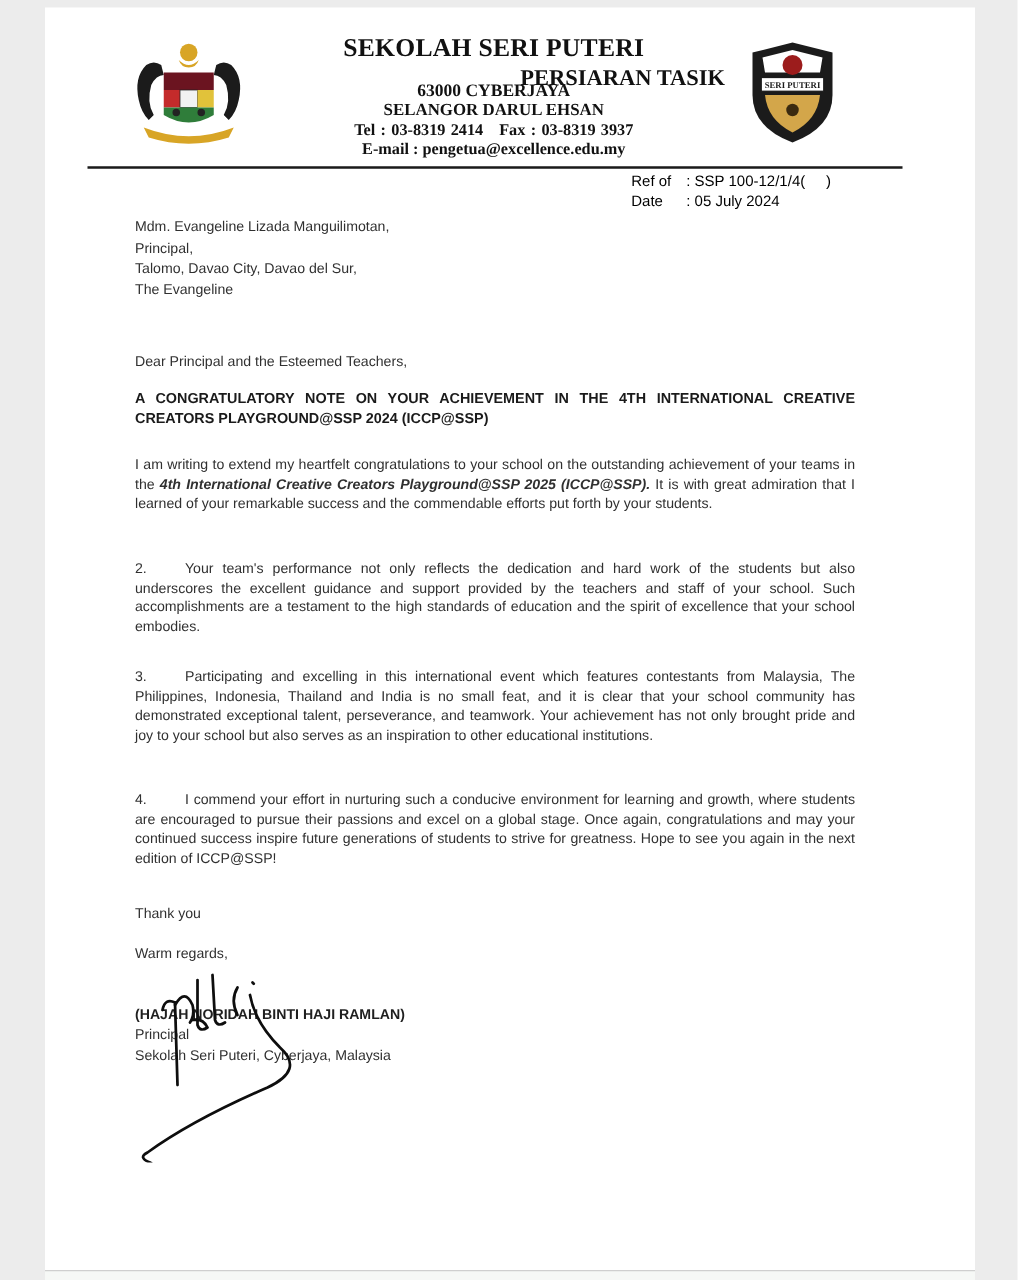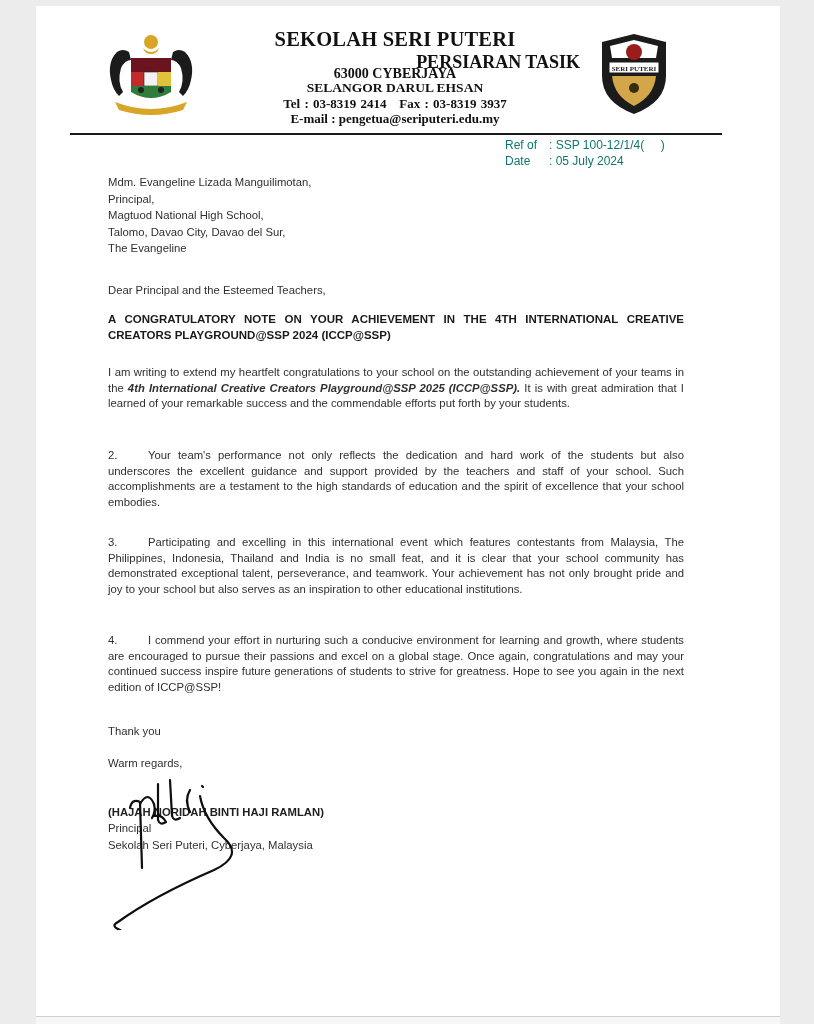--- a/index.html
+++ b/index.html
@@ -28,21 +28,21 @@
     .lh-line1 { top: 52px; font-size: 18px; text-align: right; }
     .lh-line2 { top: 66px; font-size: 14px; }
     .lh-line3 { top: 80px; font-size: 13.5px; }
     .lh-contact { top: 96px; font-size: 13px; word-spacing: 1px; }
     .lh-email { top: 111px; font-size: 13px; }
     .lh-rule {
       position: absolute; left: 70px; top: 133px; width: 652px; height: 2px;
       background: #1a1a1a;
     }
     
-    .ref { position: absolute; left: 505px; font-size: 12px; color: #0f766e; }
+    .ref { position: absolute; left: 505px; font-size: 12px; color: #000000; }
     .ref .k { display: inline-block; width: 44px; }
     .ref-row1 { top: 138px; }
     .ref-row2 { top: 154px; }
     
     .txt { position: absolute; left: 108px; width: 576px; font-size: 11.3px; line-height: 15.6px; color: #303030; }
     .addr { top: 174px; line-height: 16.6px; }
     .salutation { top: 283px; }
     .subject { top: 312px; font-weight: bold; font-size: 11.5px; line-height: 15.5px; color: #1a1a1a; text-align: justify; }
     .para { text-align: justify; }
     .p1 { top: 365px; }
@@ -77,21 +77,21 @@
   <circle cx="38" cy="58" r="3" fill="#222"></circle>
   <circle cx="58" cy="58" r="3" fill="#222"></circle>
   <path d="M12 70 q36 14 72 0 l-4 8 q-32 10 -64 0z" fill="#d8a526"></path>
 </svg>
 
 <div class="lh lh-title">SEKOLAH SERI PUTERI</div>
 <div class="lh lh-line1">PERSIARAN TASIK</div>
 <div class="lh lh-line2">63000 CYBERJAYA</div>
 <div class="lh lh-line3">SELANGOR DARUL EHSAN</div>
 <div class="lh lh-contact" style="white-space:pre">Tel : 03-8319 2414   Fax : 03-8319 3937</div>
-<div class="lh lh-email">E-mail : pengetua@seriputeri.edu.my</div>
+<div class="lh lh-email">E-mail : pengetua@excellence.edu.my</div>
 
 <svg class="crest-right" viewBox="0 0 76 84">
   <path d="M6 10 L38 2 L70 10 L70 44 Q70 70 38 82 Q6 70 6 44 Z" fill="#1b1b1b"></path>
   <path d="M14 14 L38 8 L62 14 L60 26 L16 26 Z" fill="#ffffff"></path>
   <circle cx="38" cy="20" r="8" fill="#9c1c1c"></circle>
   <rect x="13" y="30" width="50" height="11" fill="#ffffff" stroke="#1b1b1b" stroke-width="1"></rect>
   <text x="38" y="38.5" text-anchor="middle" font-family="Liberation Serif, serif" font-weight="bold" font-size="7" fill="#1b1b1b">SERI PUTERI</text>
   <path d="M16 44 L60 44 Q58 64 38 74 Q18 64 16 44 Z" fill="#d3a64a"></path>
   <circle cx="38" cy="56" r="5" fill="#3a2a10"></circle>
 </svg>
@@ -101,21 +101,20 @@
 <div class="ref ref-row1">
   <span class="k">Ref of</span><span style="white-space:pre">: SSP 100-12/1/4(     )</span>
 </div>
 <div class="ref ref-row2">
   <span class="k">Date</span><span>: 05 July 2024</span>
 </div>
 
 <div class="txt addr">
   <div>Mdm. Evangeline Lizada Manguilimotan,</div>
   <div>Principal,</div>
-  <div>Magtuod National High School,</div>
   <div>Talomo, Davao City, Davao del Sur,</div>
   <div>The Evangeline</div>
 </div>
 
 <div class="txt salutation">Dear Principal and the Esteemed Teachers,</div>
 
 <div class="txt subject">A CONGRATULATORY NOTE ON YOUR ACHIEVEMENT IN THE 4TH INTERNATIONAL CREATIVE CREATORS PLAYGROUND@SSP 2024 (ICCP@SSP)</div>
 
 <div class="txt para p1"><span>I am writing to extend my heartfelt congratulations to your school on the outstanding achievement of your teams in the </span><span class="bi">4th International Creative Creators Playground@SSP 2025 (ICCP@SSP).</span><span> It is with great admiration that I learned of your remarkable success and the commendable efforts put forth by your students.</span></div>
 

